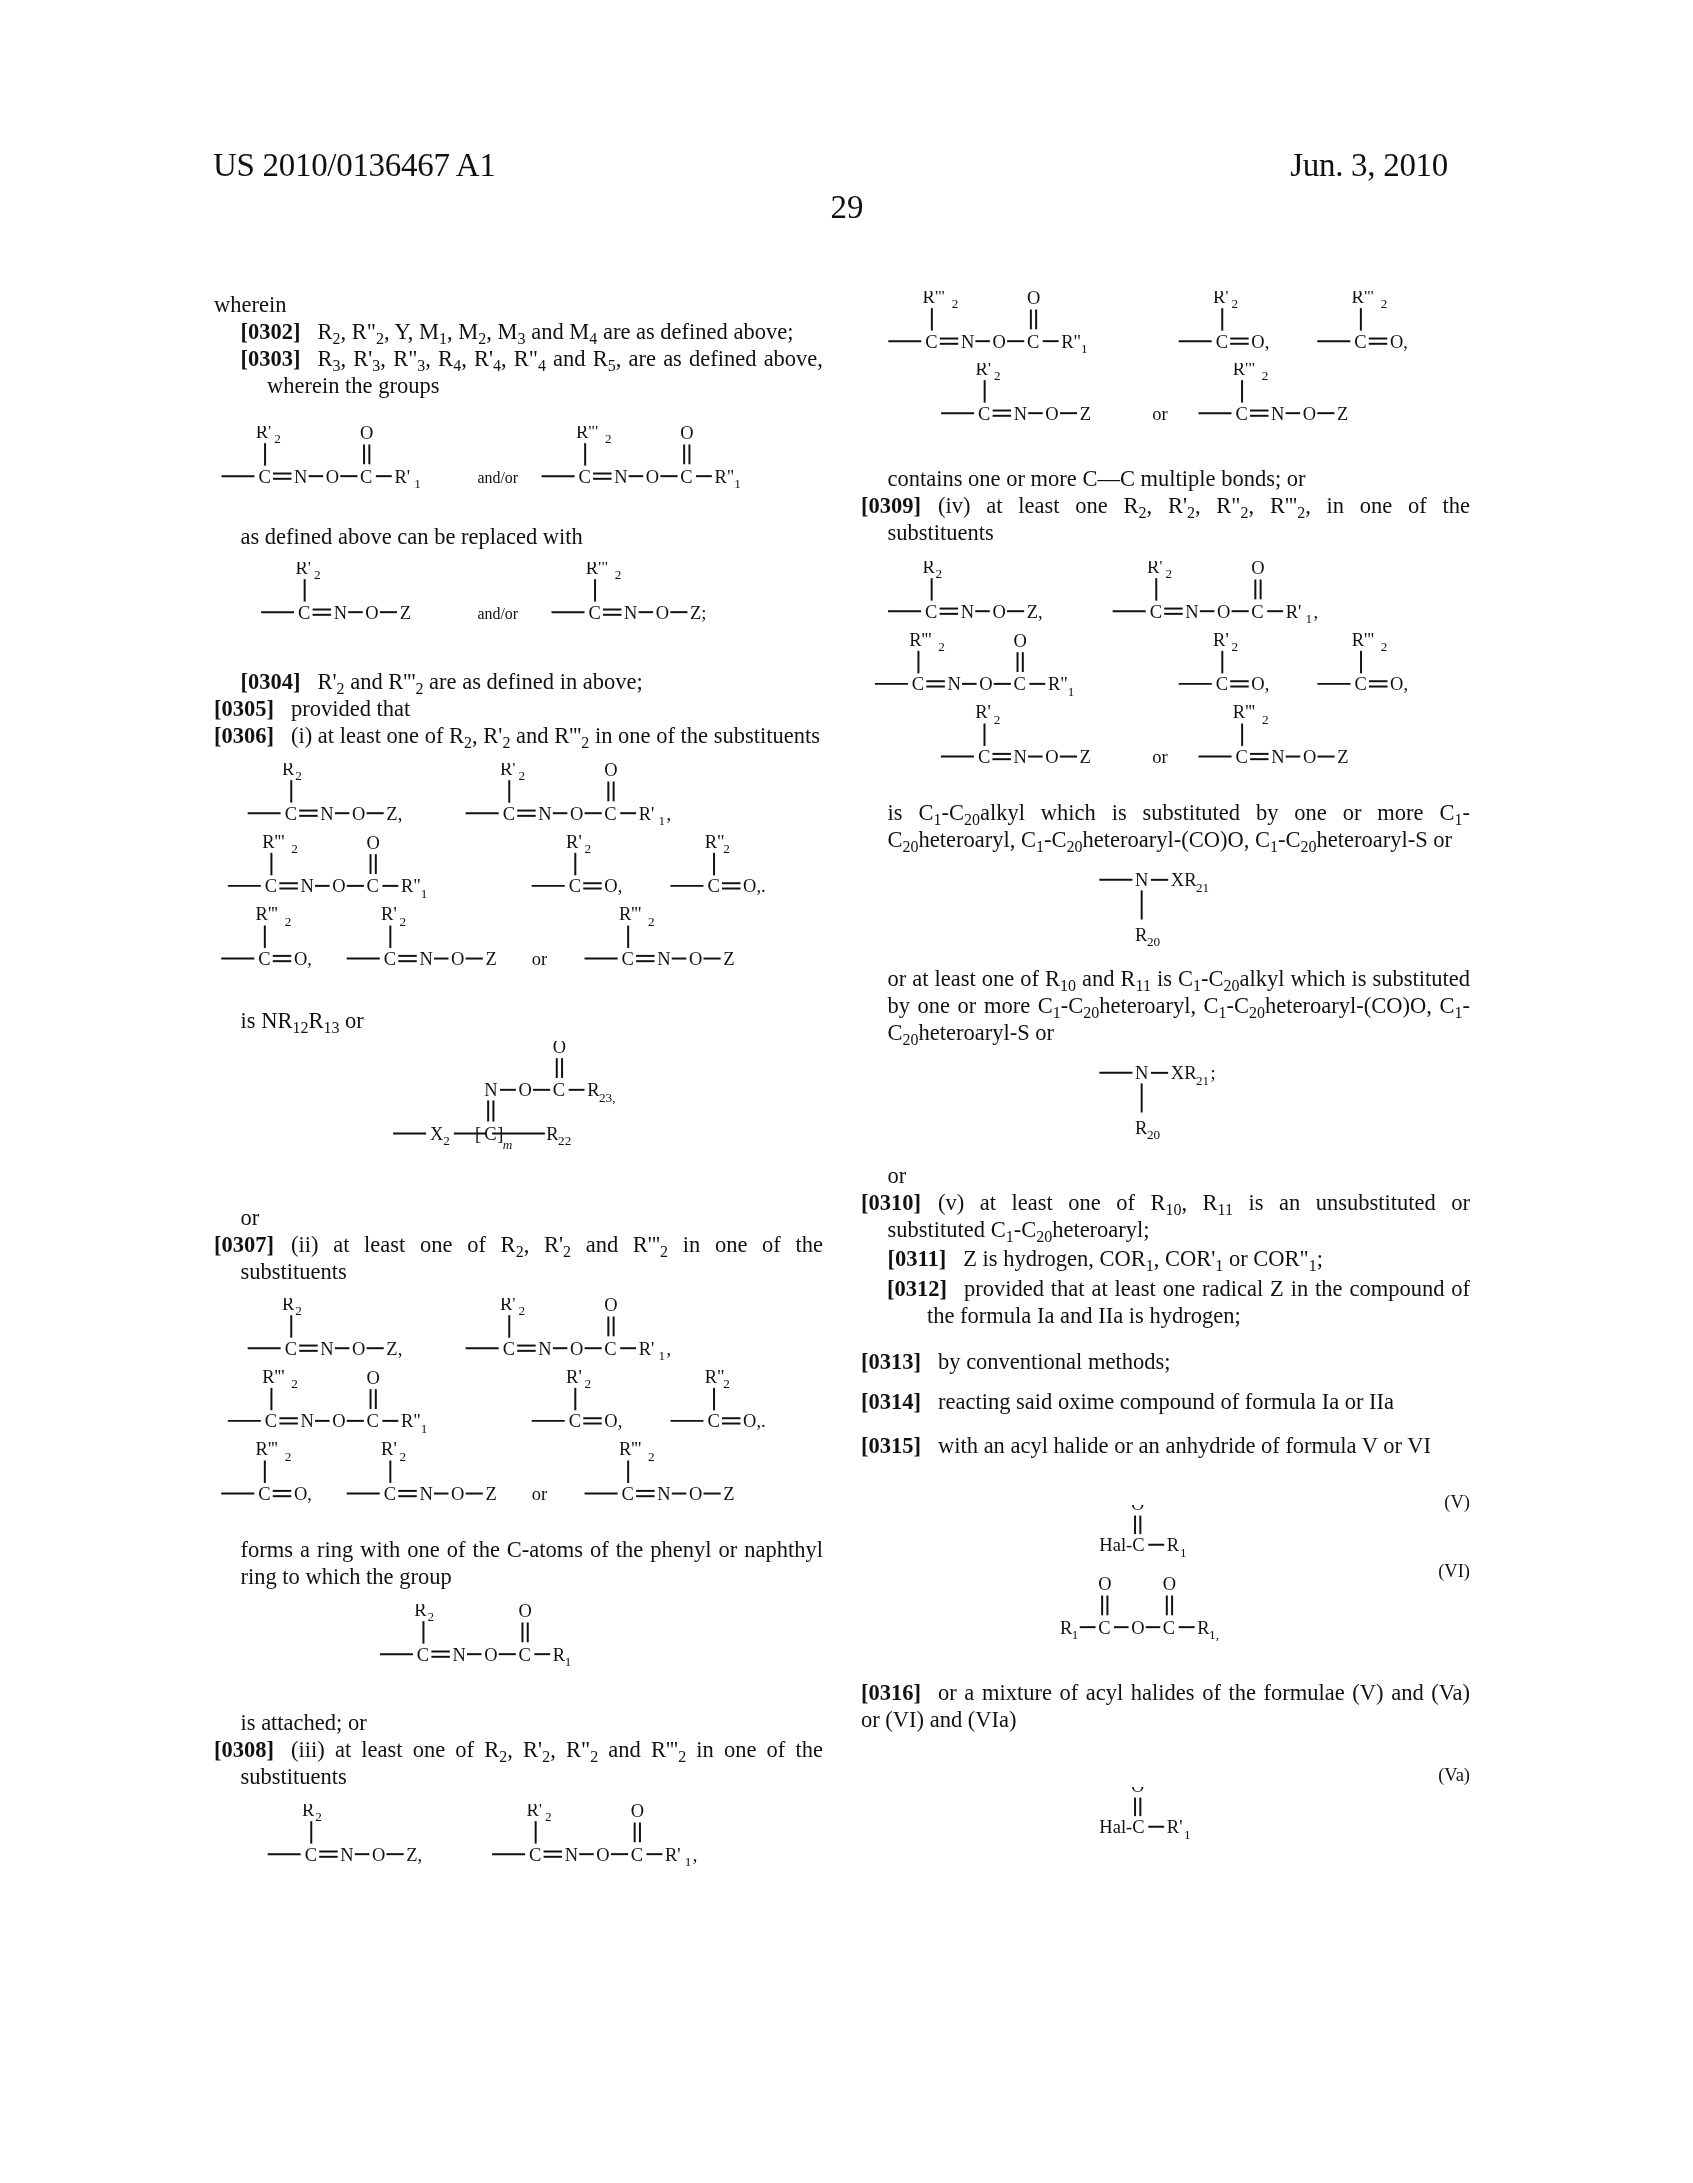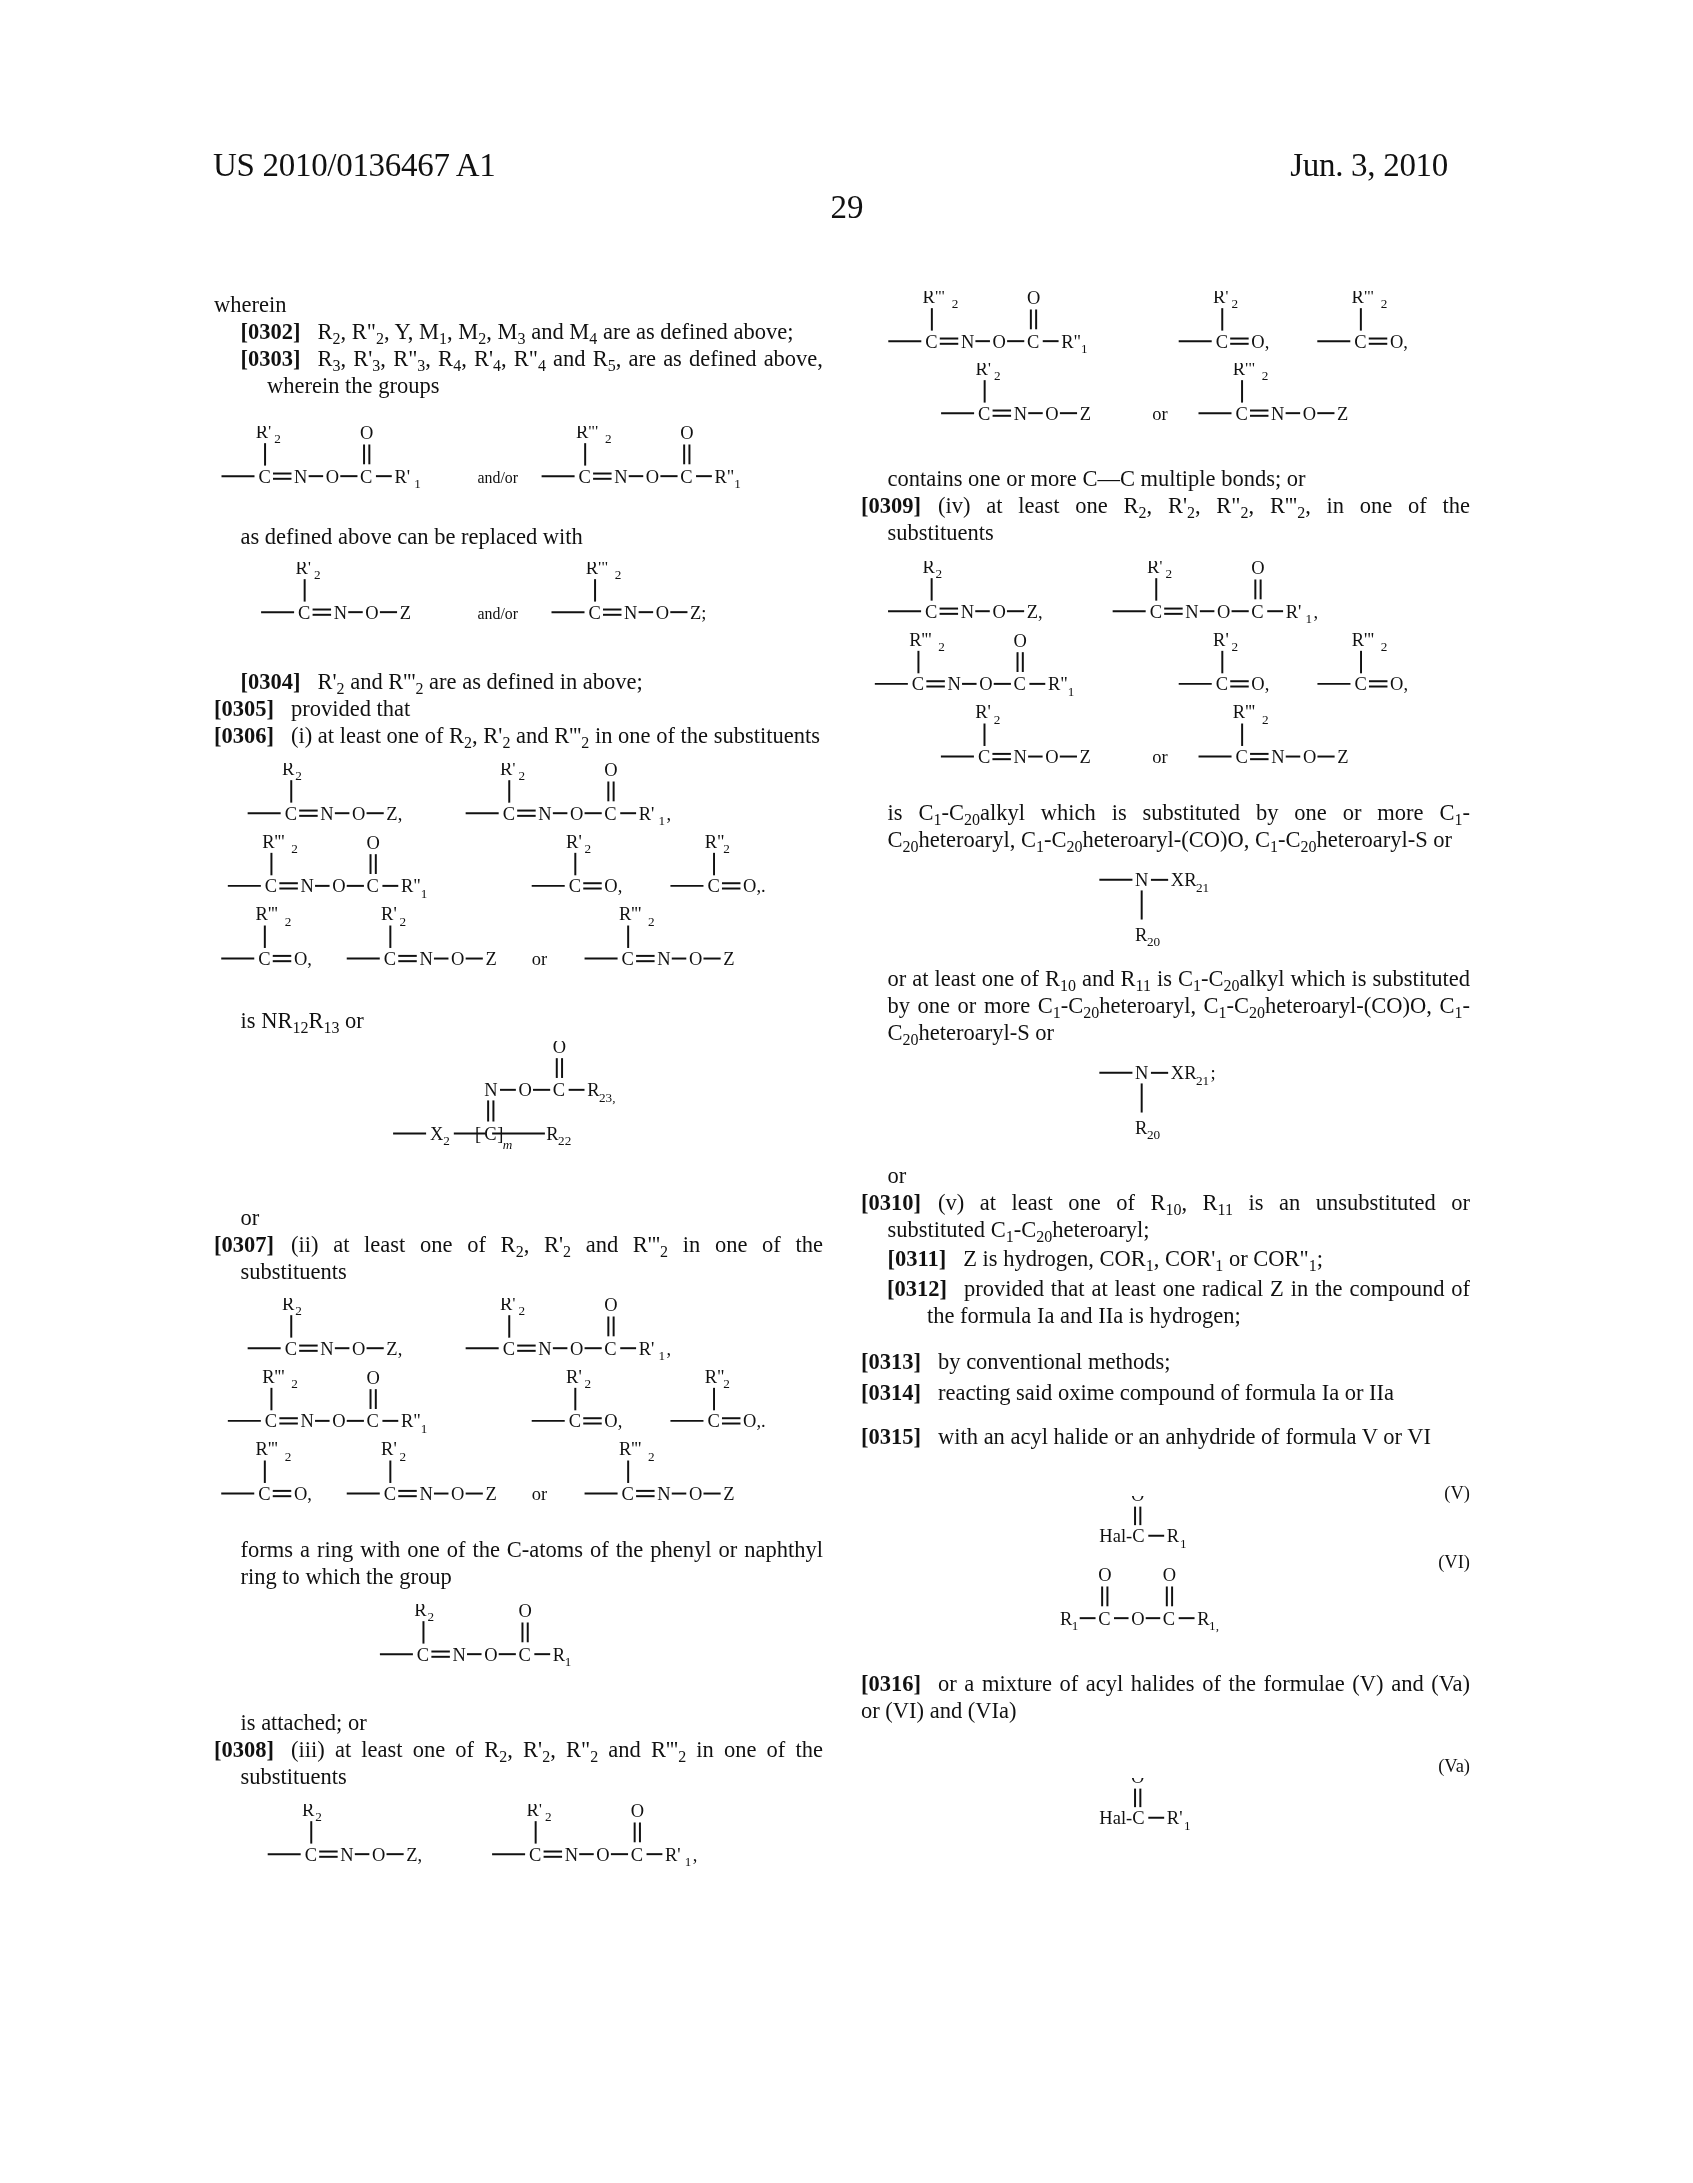--- a/index.html
+++ b/index.html
@@ -605,21 +605,21 @@
       <text x="414" y="122">R</text>
       <text x="432" y="130" class="s">20</text>
     </svg>
 
   <div style="height:17px"></div>
   <p class="p sub-indent">or</p>
   <p class="p hang"><span class="num">[0310]</span><span>(v) at least one of R<sub>10</sub>, R<sub>11</sub> is an unsubstituted or substituted C<sub>1</sub>-C<sub>20</sub>heteroaryl;</span></p>
   <p class="p hang2" style="margin-top:2.6px"><span class="num">[0311]</span><span>Z is hydrogen, COR<sub>1</sub>, COR'<sub>1</sub> or COR"<sub>1</sub>;</span></p>
   <p class="p hang2" style="padding-left:66px;text-indent:-40px;margin-top:2.6px"><span class="num">[0312]</span><span>provided that at least one radical Z in the compound of the formula Ia and IIa is hydrogen;</span></p>
   <p class="p hang" style="margin-top:19px"><span class="num">[0313]</span><span>by conventional methods;</span></p>
-  <p class="p hang" style="margin-top:4px"><span class="num">[0314]</span><span>reacting said oxime compound of formula Ia or IIa</span></p>
+  <p class="p hang" style="margin-top:13px"><span class="num">[0314]</span><span>reacting said oxime compound of formula Ia or IIa</span></p>
   <p class="p" style="margin-top:17px"><span class="num">[0315]</span><span>with an acyl halide or an anhydride of formula V or VI</span></p>
 
   <div class="rel" style="height:73px">
     <span class="formula-label" style="top:30px">(V)</span>
   </div>
   <svg class="chem" width="609" height="53" style="margin-top:-26.5px;font-size:34px" viewBox="0 0 920 80">
       <text x="360" y="70">Hal-C</text>
       <line x1="414" y1="16" x2="414" y2="44"></line>
       <line x1="422" y1="16" x2="422" y2="44"></line>
       <text x="408" y="8">O</text>

